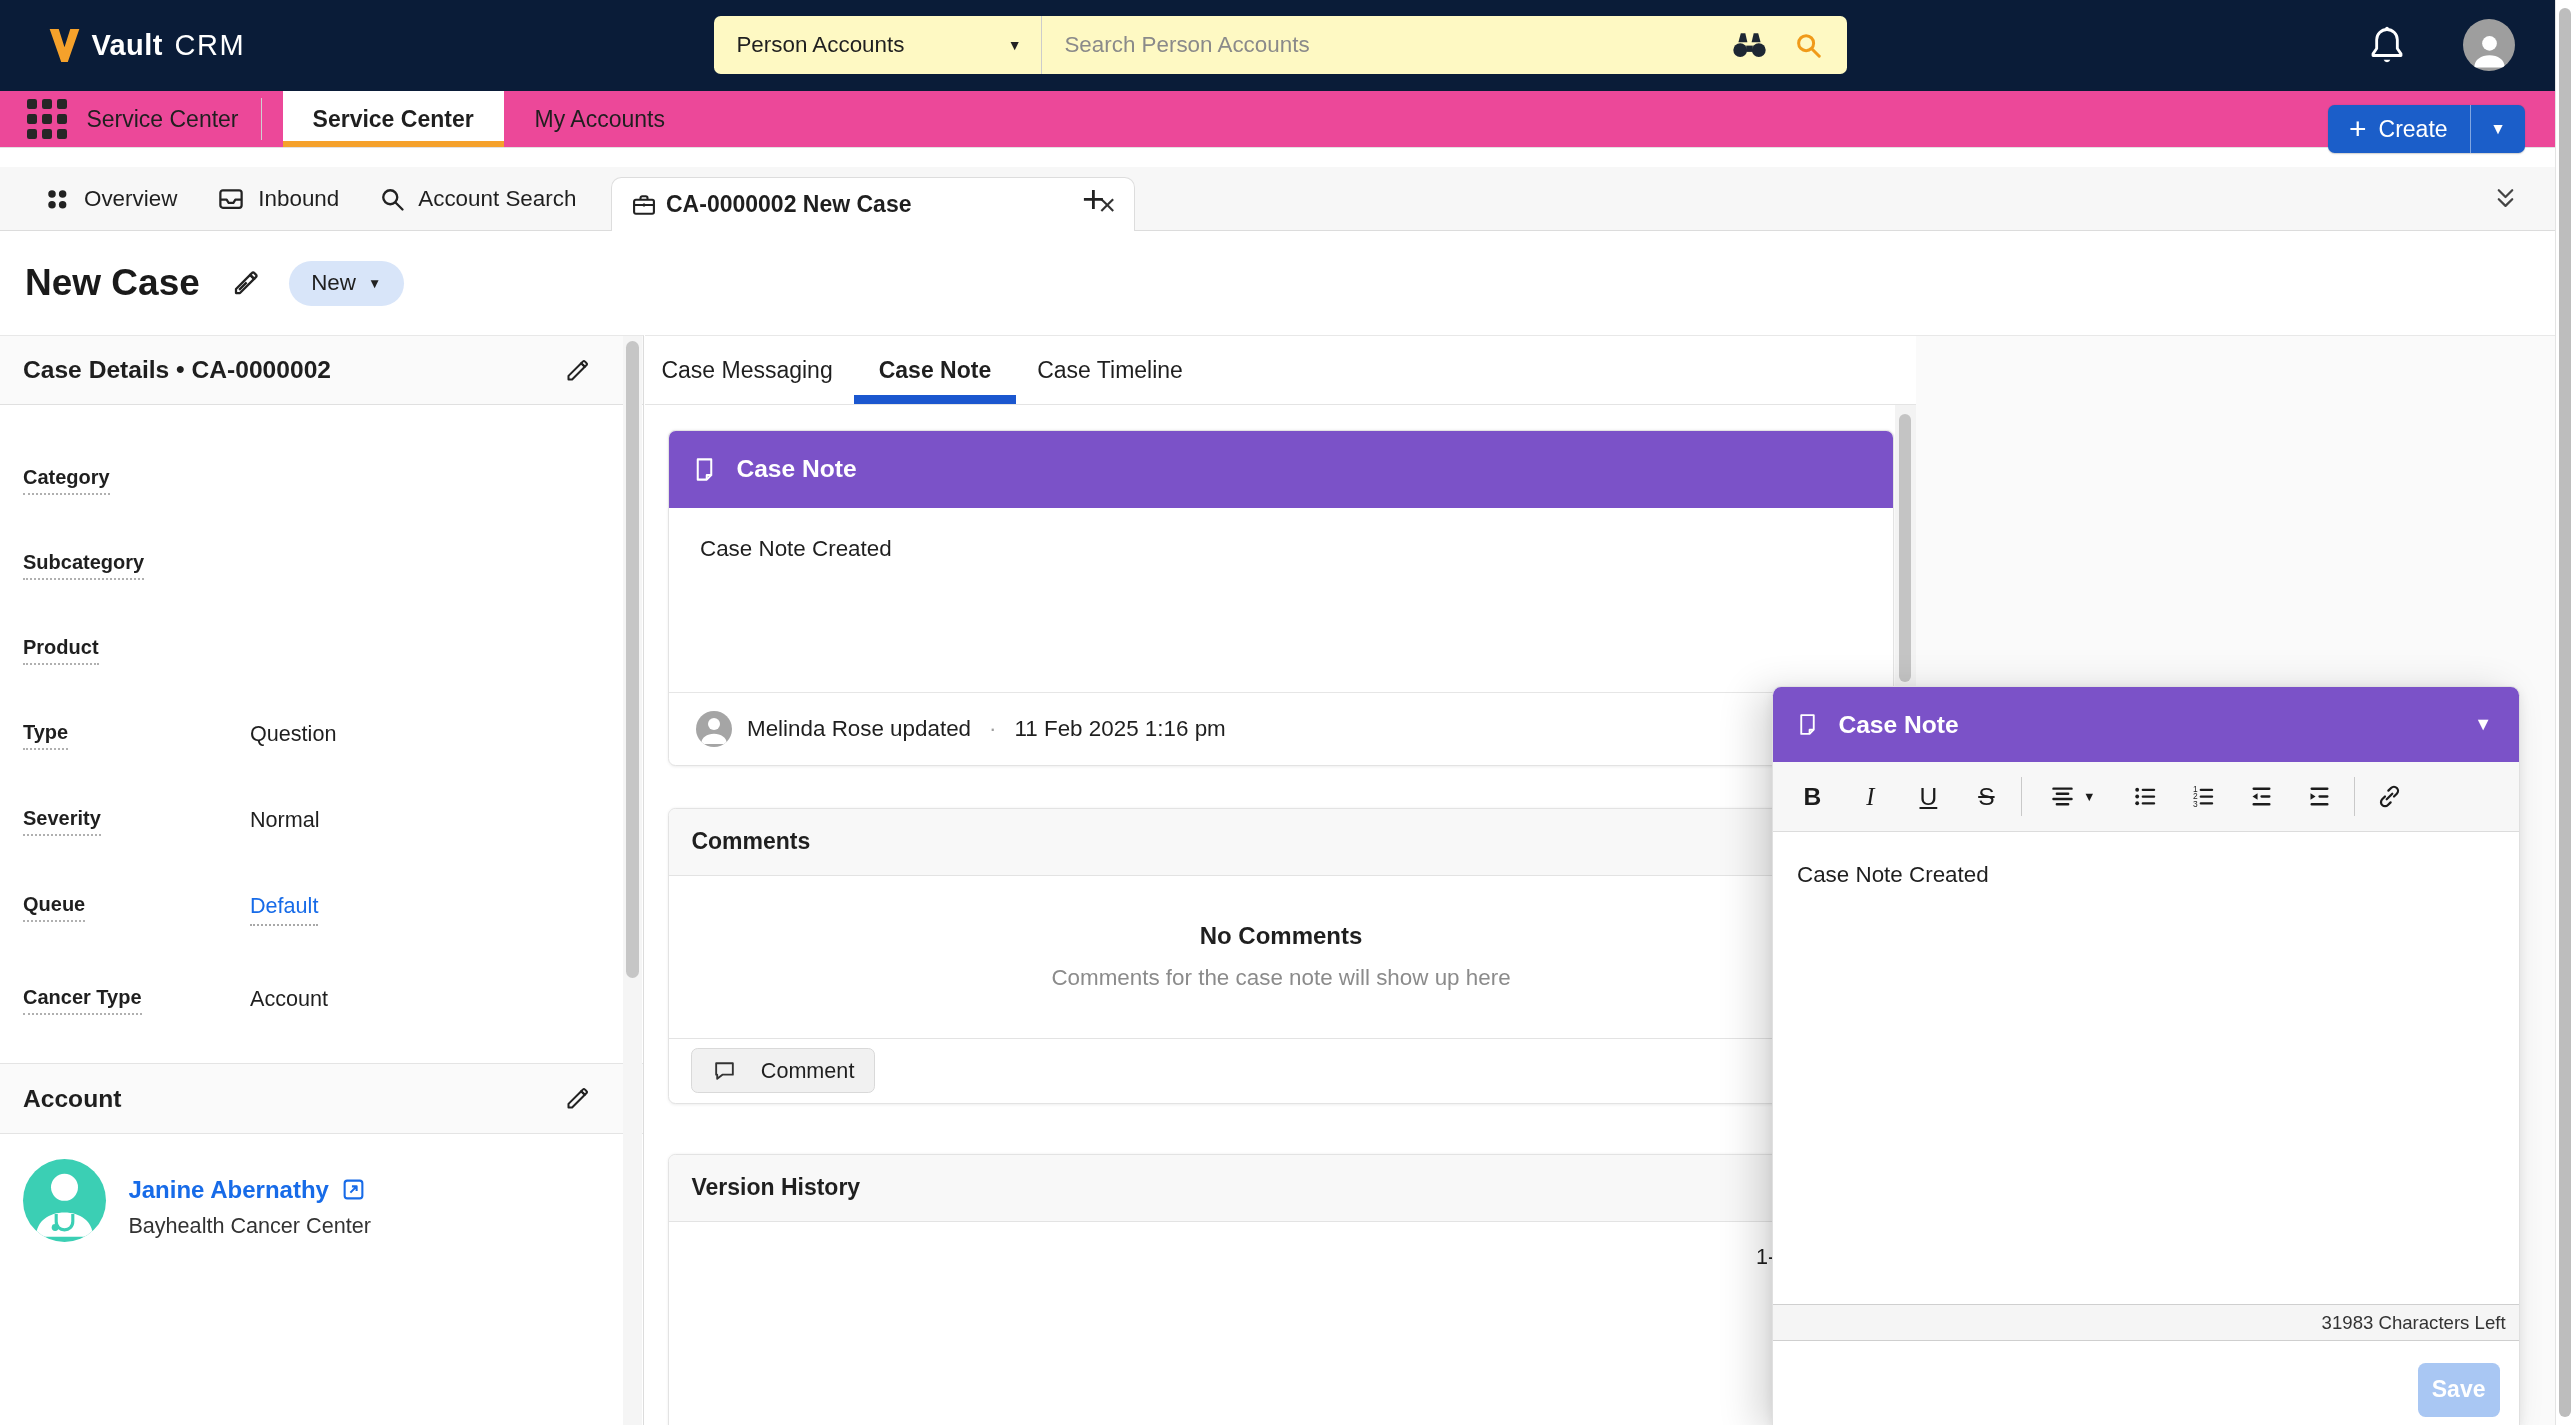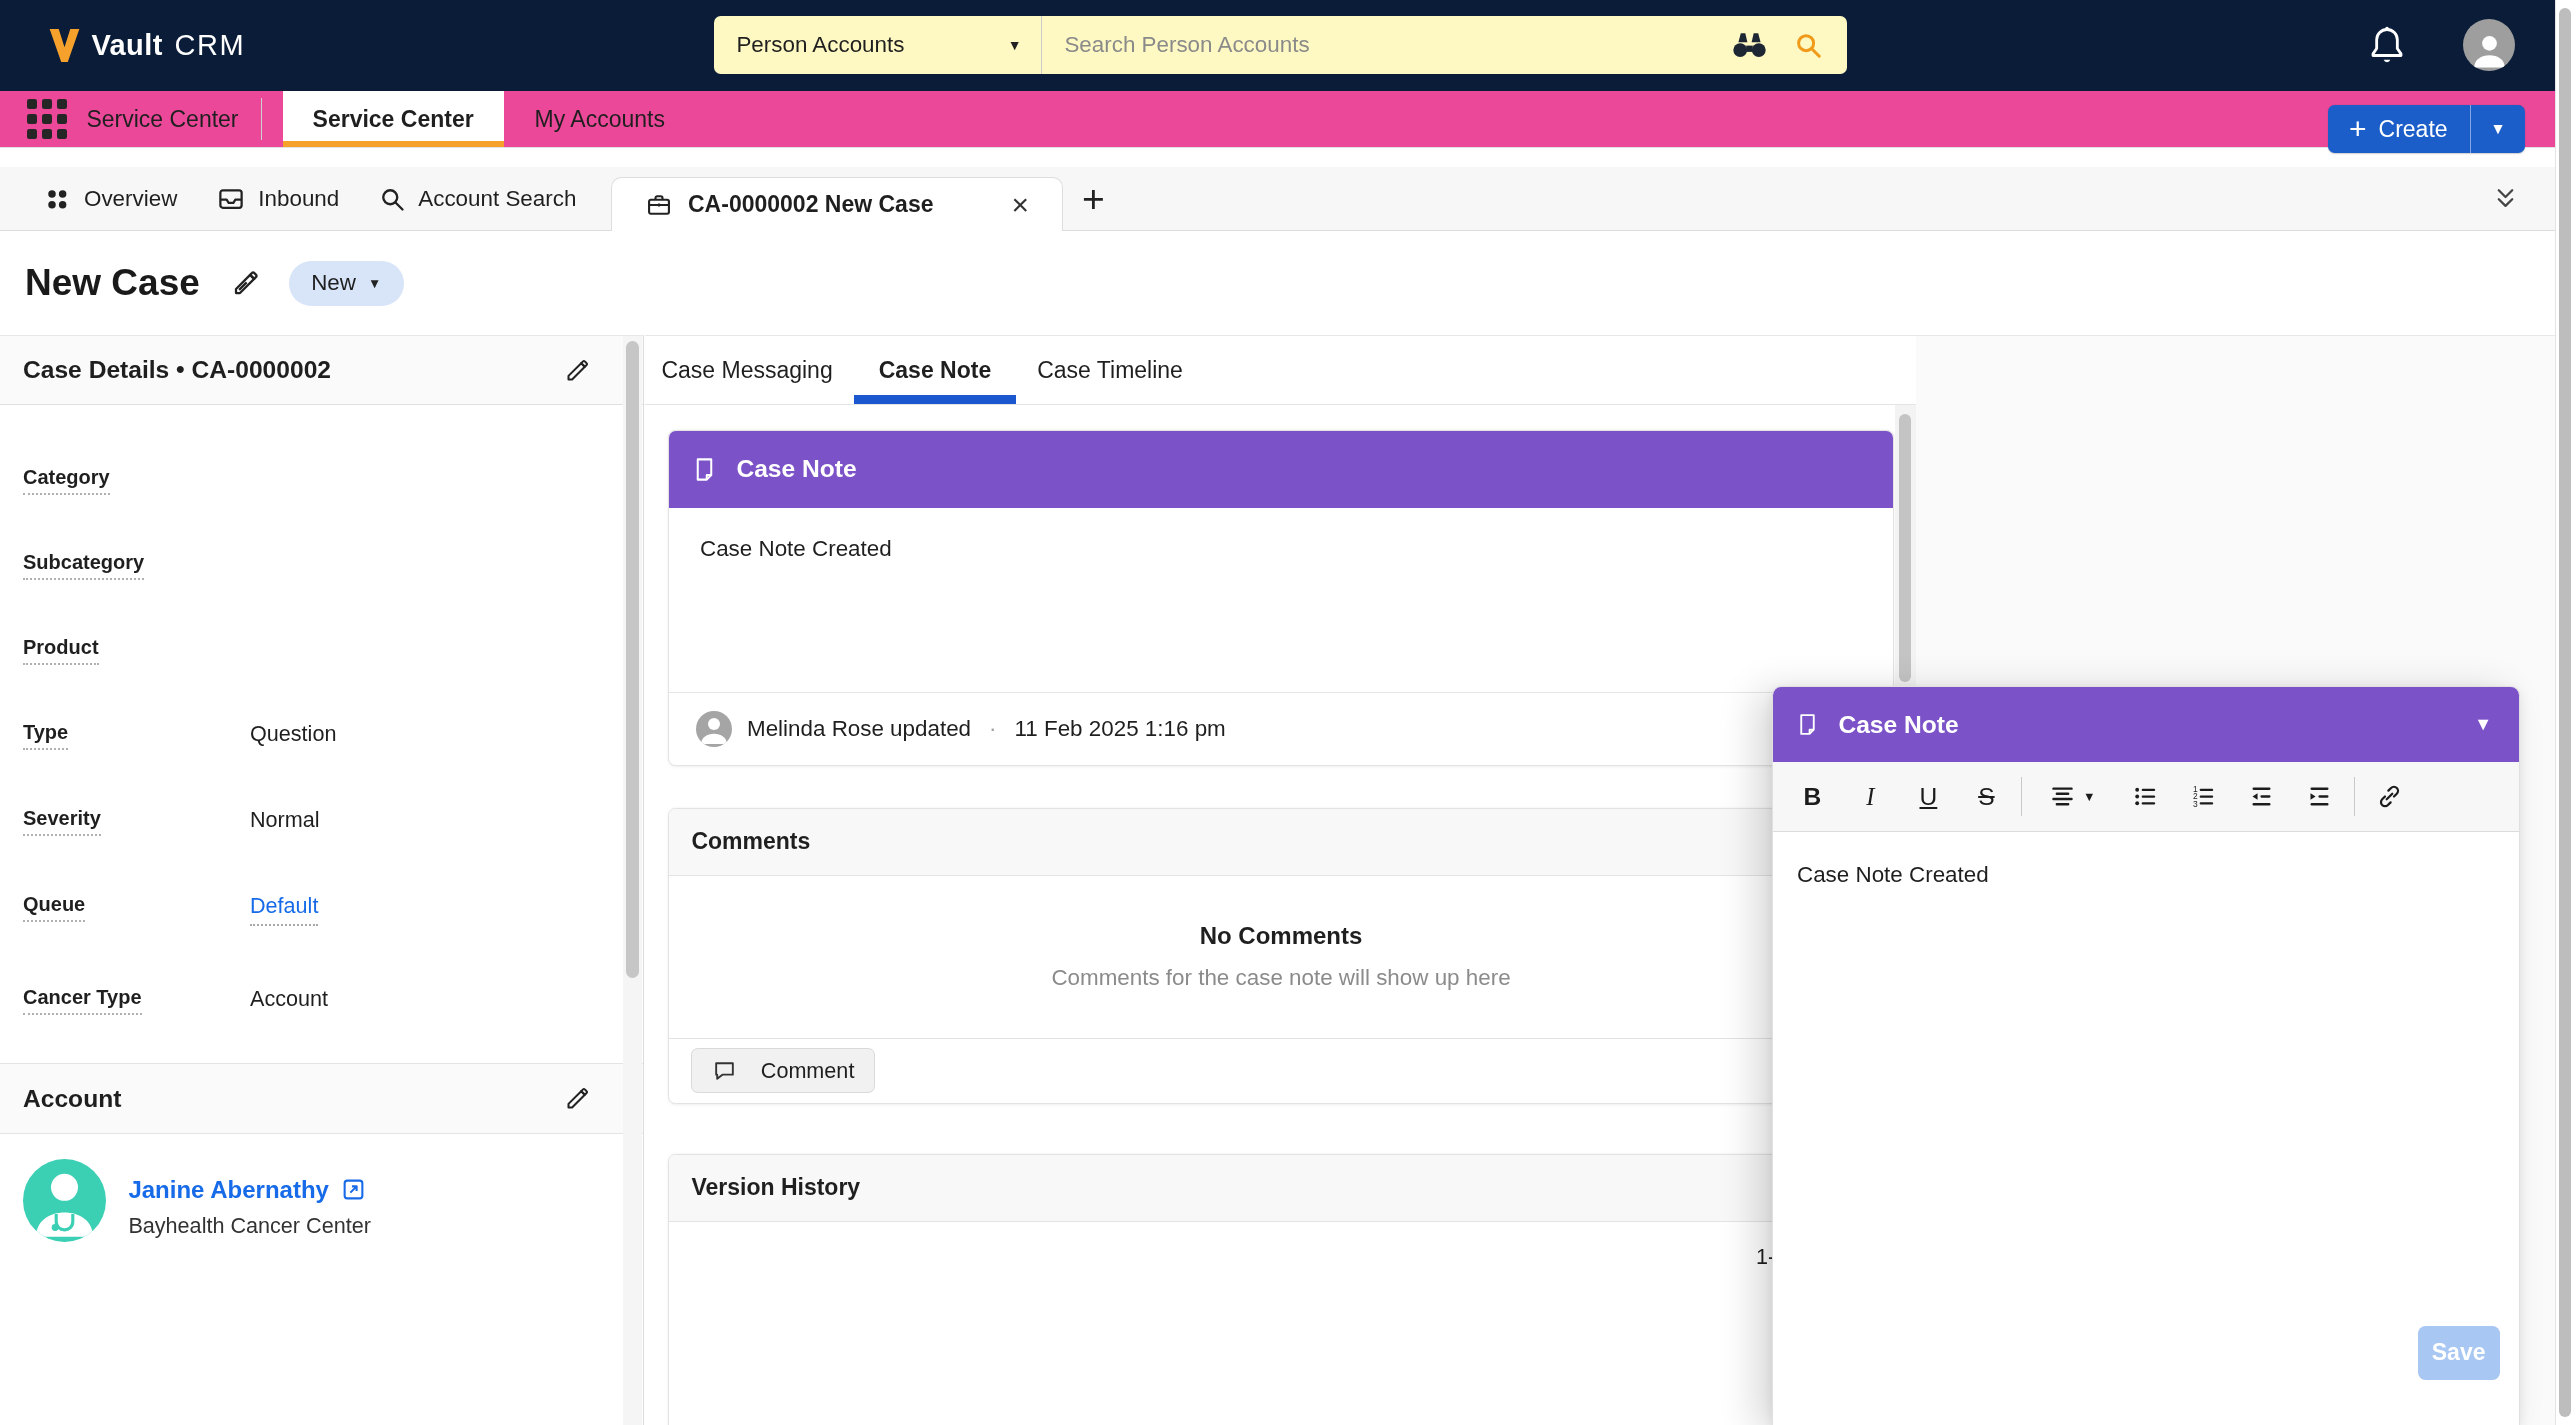--- a/index.html
+++ b/index.html
@@ -37,23 +37,23 @@
   .create-btn{position:absolute;right:30px;top:14px;height:48px;background:#1B5EC9;border-radius:6.7px;
     display:flex;align-items:stretch;color:#fff;cursor:pointer;box-shadow:0 0.7px 1.5px rgba(0,0,0,.2)}
   .create-main{display:flex;align-items:center;gap:12px;padding:0 22.4px 0 21px;font-size:23px}
   .create-plus{font-size:30px;font-weight:300;line-height:1}
   .create-caret{width:54px;display:flex;align-items:center;justify-content:center;border-left:0.7px solid rgba(255,255,255,.45);font-size:15.7px}
 
   
   .ws-bar{left:0;top:167px;width:2555px;height:64px;background:#f7f7f7;border-bottom:0.7px solid #dcdcdc;
     display:flex;box-sizing:border-box}
   .ws-item{display:flex;align-items:center;gap:12px;font-size:22.4px;color:#1f1f1f;cursor:pointer}
-  .ws-tab-active{position:absolute;left:611px;top:10.4px;width:452px;height:54px;background:#fff;
+  .ws-tab-active{position:absolute;left:611px;top:10.4px;width:524px;height:54px;background:#fff;
     border:0.7px solid #ddd;border-bottom:none;border-radius:10.4px 10.4px 0 0;display:flex;align-items:center;
-    gap:15px;padding:0 33px;box-sizing:border-box;font-size:23px;font-weight:bold;cursor:pointer}
+    gap:8px;padding:0 18px;box-sizing:border-box;font-size:23px;font-weight:bold;cursor:pointer}
   .ws-close{margin-left:auto;font-size:30px;font-weight:300;color:#333;line-height:1;cursor:pointer}
   .plus-tab{position:absolute;left:1082px;top:0;height:64px;display:flex;align-items:center;font-size:39px;font-weight:300;color:#222;cursor:pointer}
   .dbl-chevron{position:absolute;right:36px;top:21px;cursor:pointer}
 
   
   .page-header{left:0;top:231px;width:2555px;height:104px;background:#fff;display:flex;align-items:center}
   .page-title{font-size:37px;font-weight:bold;margin-left:25px;color:#1a1a1a}
   .title-pencil{margin-left:31px;cursor:pointer}
   .status-badge{margin-left:28px;height:45px;padding:0 22.4px;background:#D8E5F9;border-radius:22.4px;
     display:flex;align-items:center;gap:12px;font-size:22.4px;cursor:pointer}
@@ -478,20 +478,23 @@
     <div class="tb-div"></div>
     <div class="tb">
       <svg width="27" height="27" viewBox="0 0 24 24" fill="none" stroke="#1c1c1c" stroke-width="2" stroke-linecap="round">
         <path d="M9.5 14.5l5-5"></path>
         <path d="M8 12l-2.5 2.5a3.6 3.6 0 0 0 5.1 5.1L13 17.2"></path>
         <path d="M16 12l2.5-2.5a3.6 3.6 0 0 0-5.1-5.1L11 6.8"></path>
       </svg>
     </div>
   </div>
   <div class="ed-body">Case Note Created</div>
+  <div class="ed-chars">
+    <span>31983 Characters Left</span>
+  </div>
   <div class="ed-save-row">
     <button class="save-btn">Save</button>
   </div>
 </div>
 
 <div class="abs page-sb"></div>
 <div class="abs page-thumb"></div>
 
 
 </body></html>

